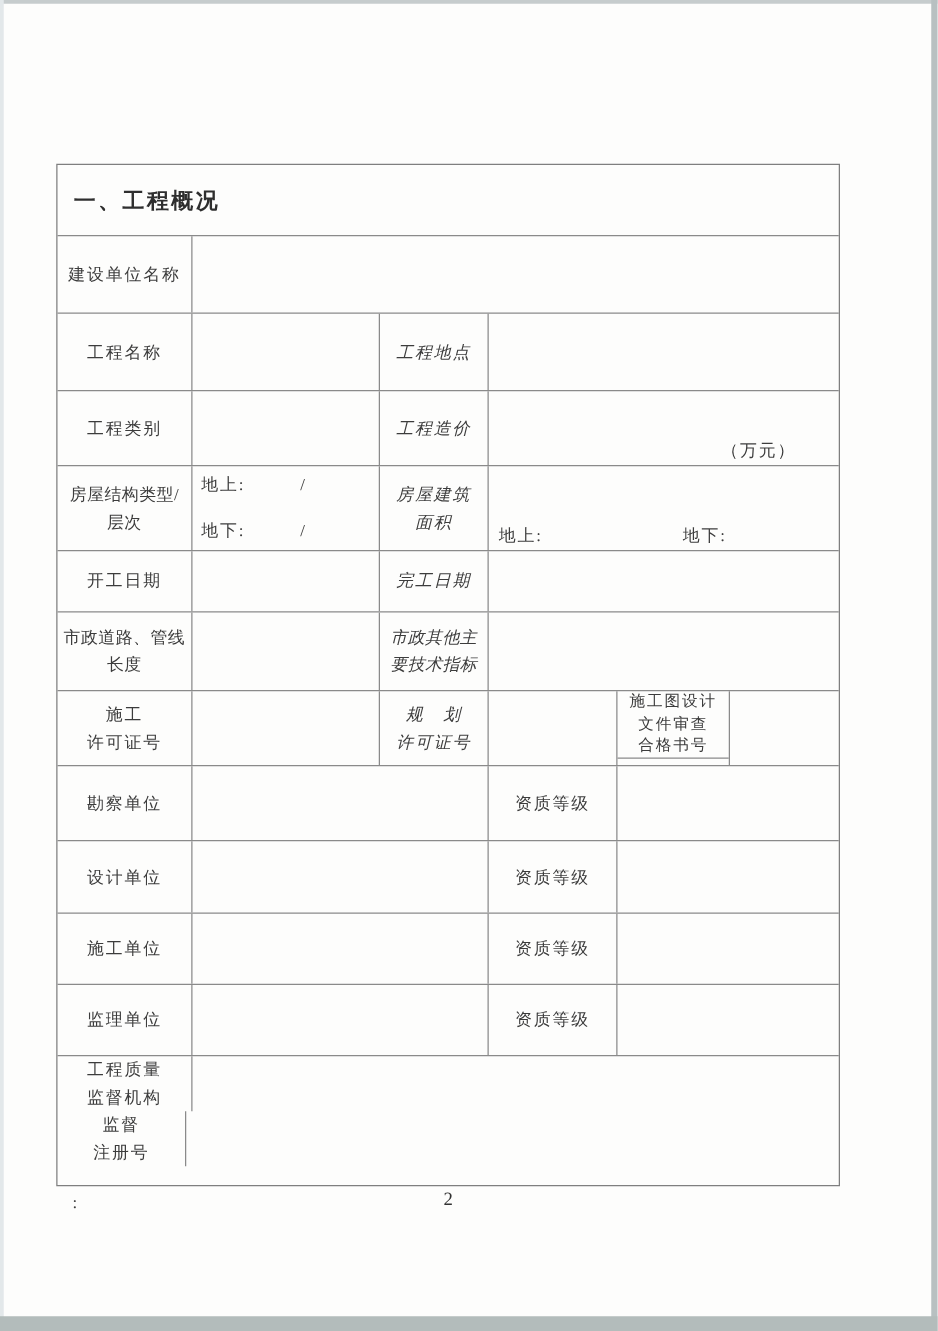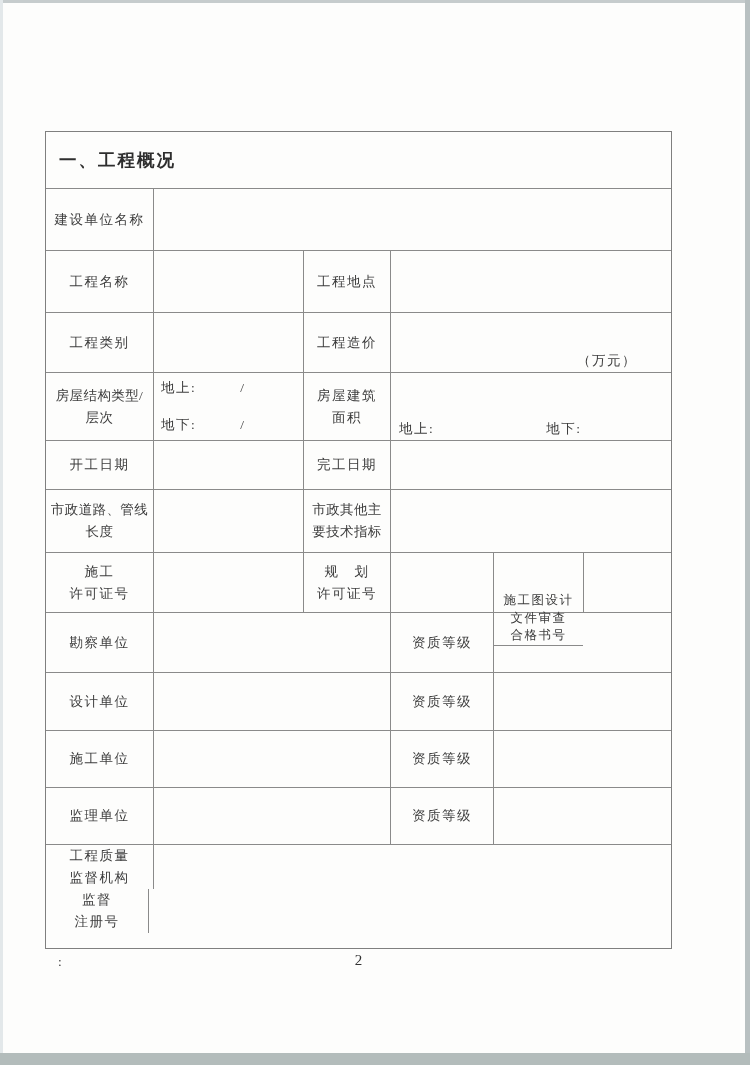--- a/index.html
+++ b/index.html
@@ -32,21 +32,21 @@
     align-items:center; justify-content:center;
     font-size:13.5px; letter-spacing:1.5px; line-height:22px;
     text-align:center; color:#3c3c3c;
   }
   .cell:last-child { border-right:none; }
   .cell.tight { letter-spacing:0.4px; }
 
   
   .w-label { width:108px; }   
   .w-v1    { width:150px; }   
-  .w-l2    { width:87px;  }   
+  .w-l2    { width:87px;font-style:italic;  }   
   .w-rest  { flex:1;align-items:flex-end; }        
   .w-v2    { width:103px; }   
   .w-box   { width:90px;  }   
   .w-mid   { width:237px; }   
   .w-q     { width:103px; }   
 
   
   .h57{height:57px}.h62{height:62px}.h60{height:60px}.h68{height:68px}
   .h63{height:63px}.h49{height:49px}.h58{height:58px}.h103{height:103px}
 
@@ -69,21 +69,21 @@
 
   
   .cell.cost { flex-direction:row; justify-content:flex-end; padding-right:34px; }
 
   
   .cell.box-outer { padding:0; justify-content:flex-start; }
   .inset {
     width:100%; height:calc(100% - 5px);
     border-bottom:1px solid #8a8a8a; box-sizing:border-box;
     display:flex; flex-direction:column; align-items:center; justify-content:center;
-    font-size:12.5px; line-height:17.5px; letter-spacing:1.5px;margin-top:39px;
+    font-size:12.5px; line-height:17.5px; letter-spacing:1.5px;
   }
 
   
   .cell.colon { align-items:flex-start; justify-content:flex-start; padding:18px 0 0 12px; }
 
   .page-num {
     position:absolute; left:45px; top:952px; width:627px;
     text-align:center; font-size:15px; color:#323232; letter-spacing:0;
   }
 </style>

